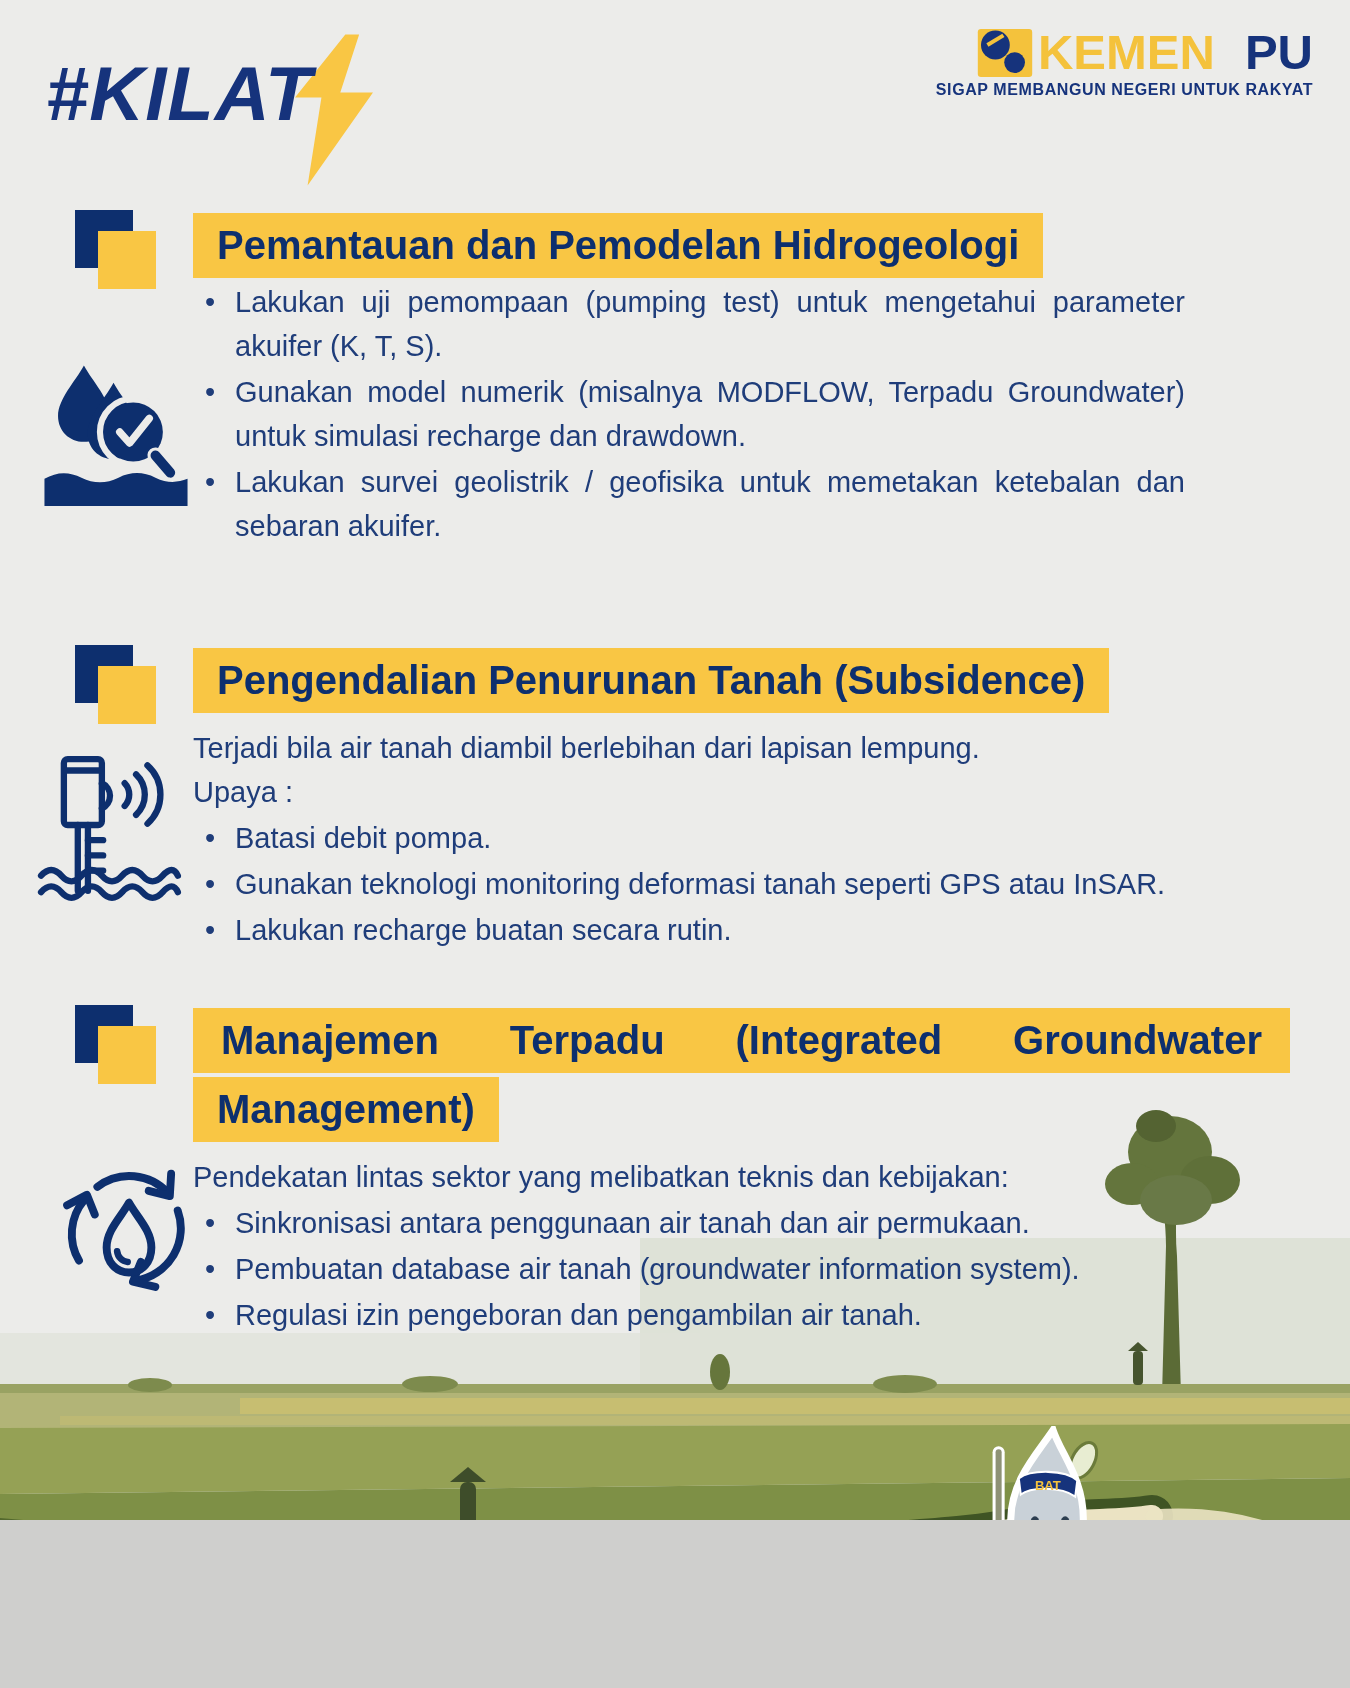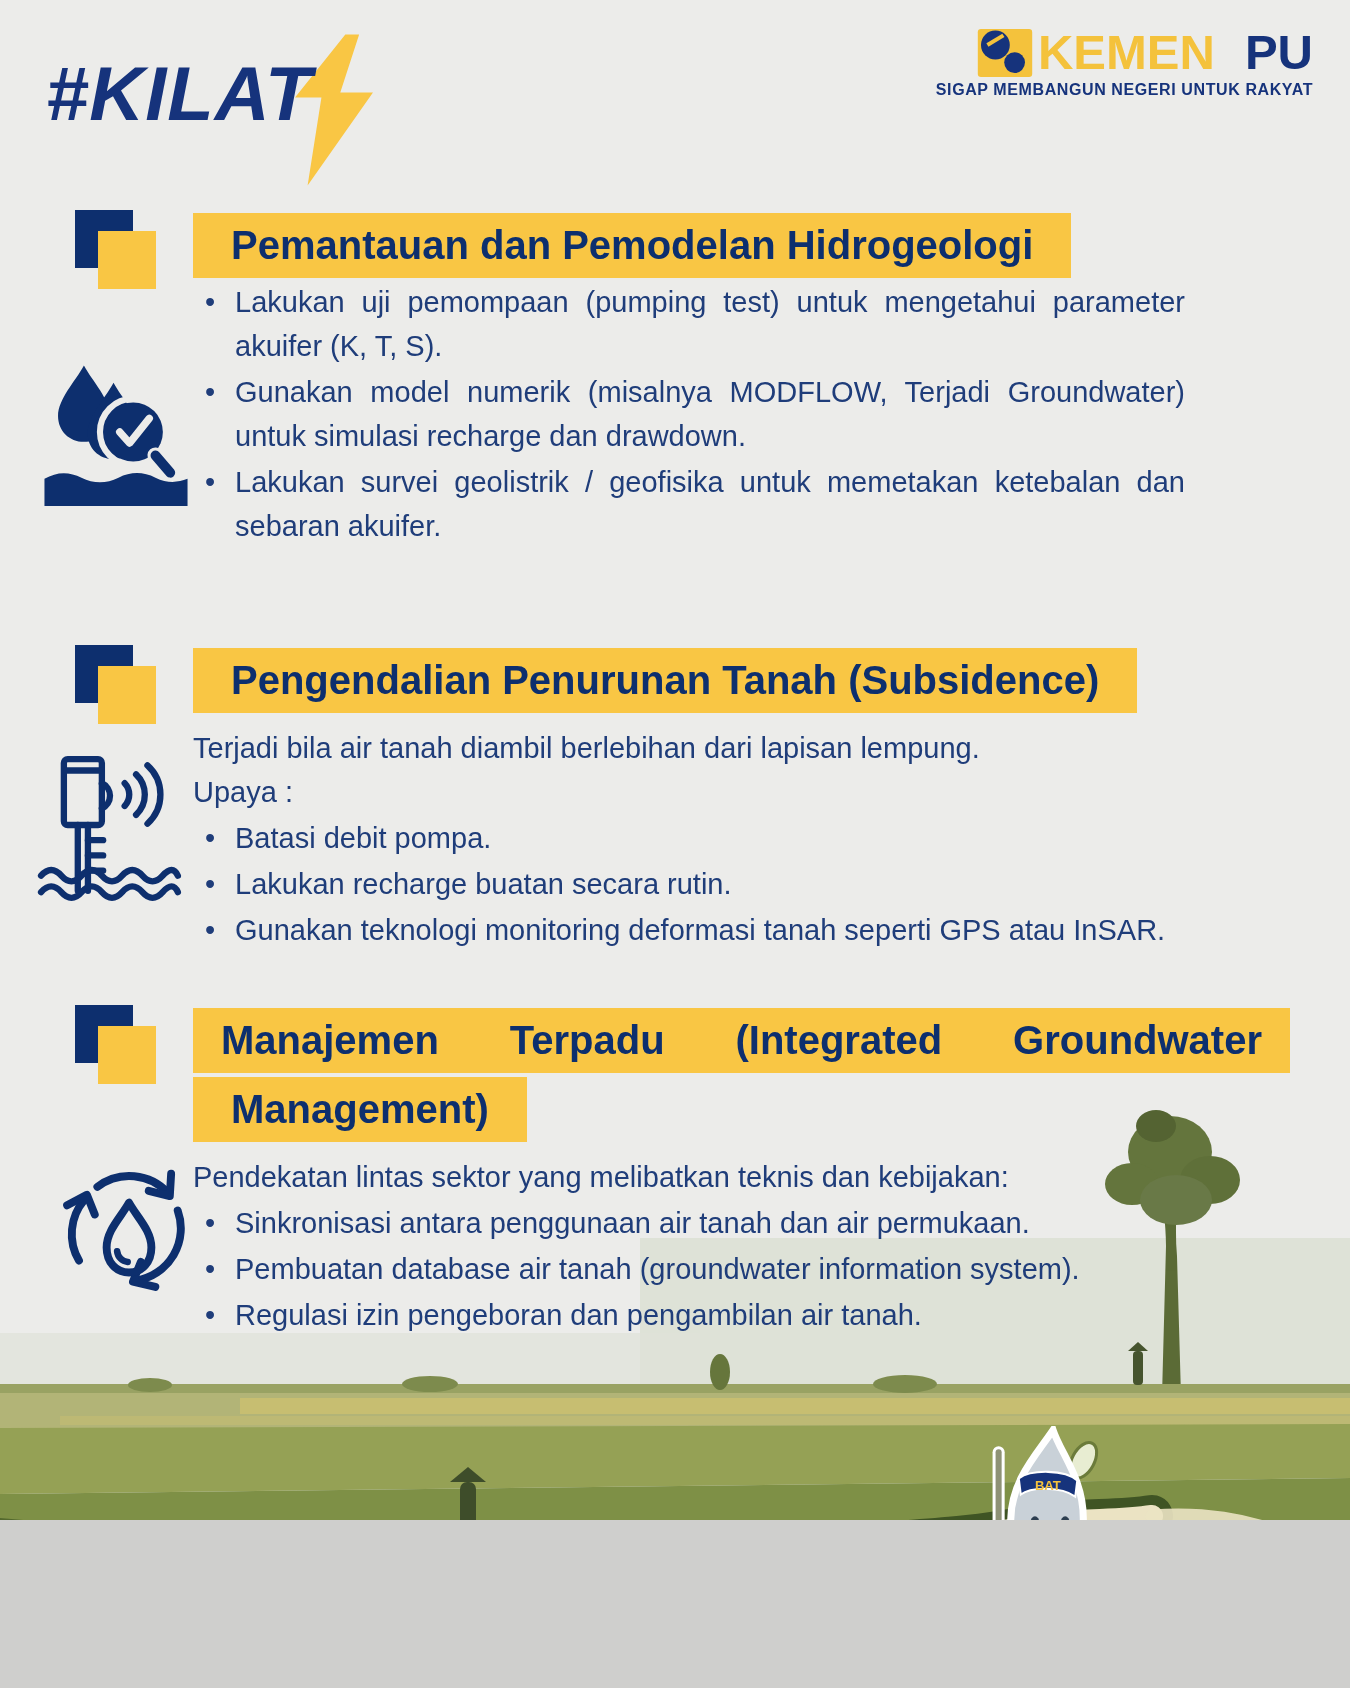--- a/index.html
+++ b/index.html
@@ -33,21 +33,21 @@
   .icon-slot{position:absolute;}
   .icon-slot svg{width:100%;height:100%;}
   #sections .section:nth-child(1) .icon-slot{left:42px;top:146px;width:148px;height:152px;}
   #sections .section:nth-child(2) .icon-slot{left:36px;top:100px;width:152px;height:160px;}
   #sections .section:nth-child(3) .icon-slot{left:50px;top:140px;width:158px;height:168px;}
 
   .content{position:absolute;left:193px;width:992px;}
   #sections .section:nth-child(3) .content{width:1097px;}
 
   .title{margin:0;padding-top:3px;font-size:40px;font-weight:800;color:#0D2F6E;line-height:1;}
-  .hl{display:inline-block;background:#F9C644;padding:12px 38px 13px;}
+  .hl{display:inline-block;background:#F9C644;padding:12px 24px 13px;}
   .title.multi .hl:first-child{display:block;text-align:justify;text-align-last:justify;
                                margin-bottom:4px;padding-left:28px;padding-right:28px;}
 
   .intro{margin-top:13px;font-size:29px;color:#1F3D7A;line-height:44px;}
   .intro p{margin:0;}
   .bullets{margin:0;padding:0;list-style:none;font-size:29px;color:#1F3D7A;line-height:44px;text-align:justify;}
   .bullets li{position:relative;padding-left:42px;margin-top:2px;}
   .bullets li::before{content:"\2022";position:absolute;left:12px;}
   #sections .section:nth-child(3) .bullets{width:905px;}
 
@@ -144,21 +144,21 @@
       </div>
       <div class="icon-slot">
         <svg>
             <use href="#water-analysis-icon"></use>
           </svg>
       </div>
       <div class="content">
         <h2 class="title"><span class="hl">Pemantauan dan Pemodelan Hidrogeologi</span></h2>
         <ul class="bullets">
             <li>Lakukan uji pemompaan (pumping test) untuk mengetahui parameter akuifer (K, T, S).</li>
-            <li>Gunakan model numerik (misalnya MODFLOW, Terjadi Groundwater) untuk simulasi recharge dan drawdown.</li>
+            <li>Gunakan model numerik (misalnya MODFLOW, Terpadu Groundwater) untuk simulasi recharge dan drawdown.</li>
             <li>Lakukan survei geolistrik / geofisika untuk memetakan ketebalan dan sebaran akuifer.</li>
           </ul>
       </div>
     </section>
 
     <section class="section">
       <div class="marker">
         <div class="sq sq-blue"></div>
         <div class="sq sq-yellow"></div>
       </div>
@@ -168,22 +168,22 @@
           </svg>
       </div>
       <div class="content">
         <h2 class="title"><span class="hl">Pengendalian Penurunan Tanah (Subsidence)</span></h2>
         <div class="intro">
             <p>Terjadi bila air tanah diambil berlebihan dari lapisan lempung.</p>
             <p>Upaya :</p>
           </div>
         <ul class="bullets">
             <li>Batasi debit pompa.</li>
+            <li>Gunakan teknologi monitoring deformasi tanah seperti GPS atau InSAR.</li>
             <li>Lakukan recharge buatan secara rutin.</li>
-            <li>Gunakan teknologi monitoring deformasi tanah seperti GPS atau InSAR.</li>
           </ul>
       </div>
     </section>
 
     <section class="section">
       <div class="marker">
         <div class="sq sq-blue"></div>
         <div class="sq sq-yellow"></div>
       </div>
       <div class="icon-slot">

